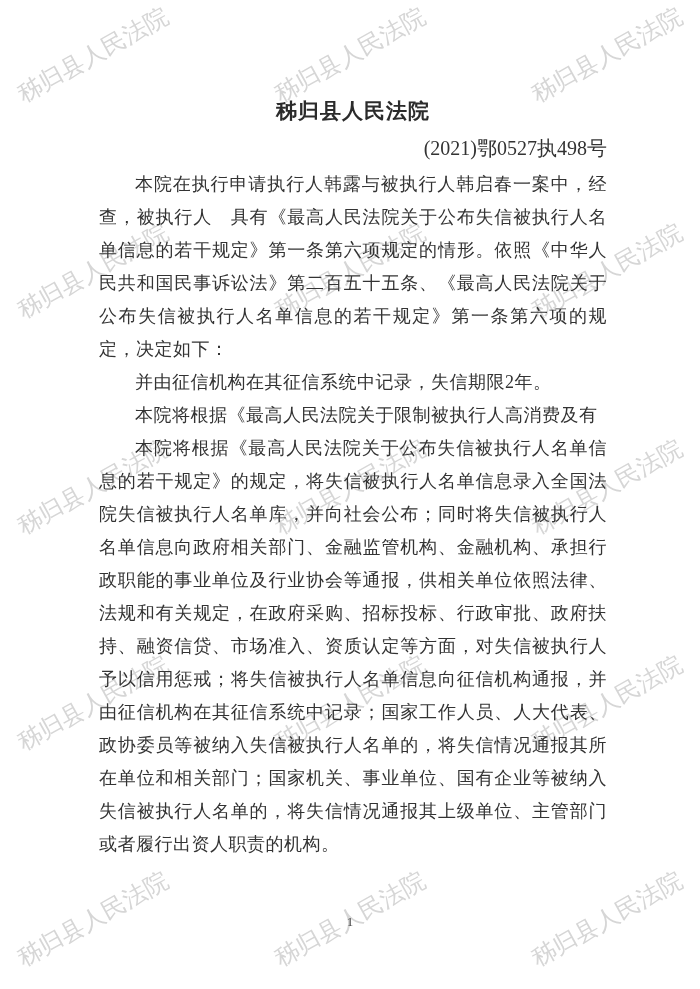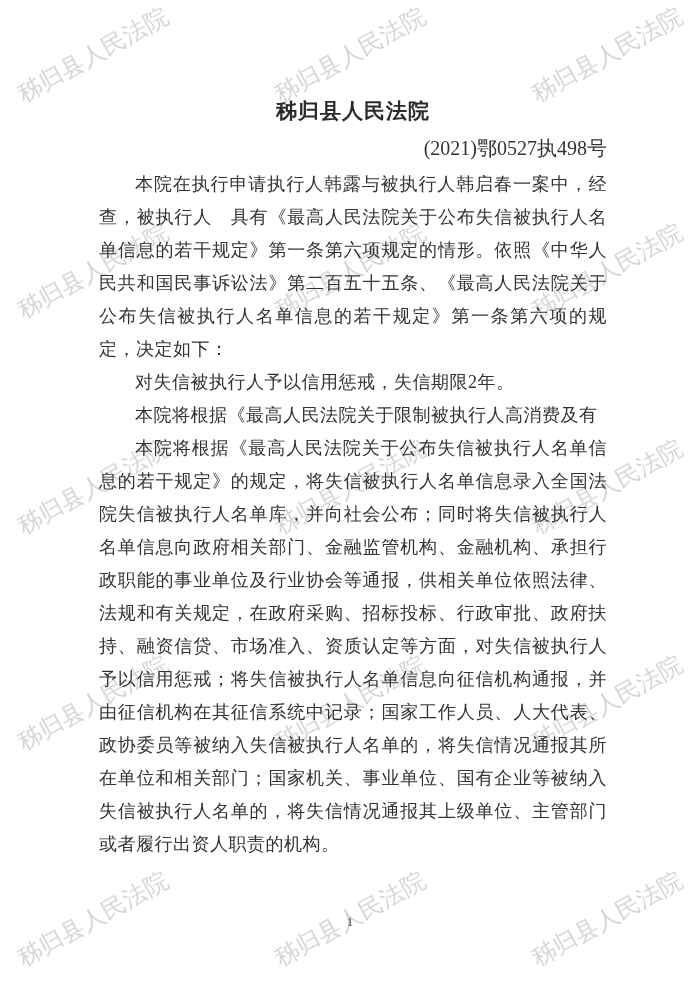--- a/index.html
+++ b/index.html
@@ -97,20 +97,20 @@
       <div class="watermark" style="left: 607px; top: 703px; color: rgb(214, 214, 214);">秭归县人民法院</div>
       <div class="watermark" style="left: 93px; top: 919px; color: rgb(214, 214, 214);">秭归县人民法院</div>
       <div class="watermark" style="left: 350px; top: 919px; color: rgb(214, 214, 214);">秭归县人民法院</div>
       <div class="watermark" style="left: 607px; top: 919px; color: rgb(214, 214, 214);">秭归县人民法院</div>
     </div>
 
   <div class="content">
     <h1 class="court-name">秭归县人民法院</h1>
     <div class="case-number">(2021)鄂0527执498号</div>
     <p class="body-para first">本院在执行申请执行人韩露与被执行人韩启春一案中，经查，被执行人　具有《最高人民法院关于公布失信被执行人名单信息的若干规定》第一条第六项规定的情形。依照《中华人民共和国民事诉讼法》第二百五十五条、《最高人民法院关于公布失信被执行人名单信息的若干规定》第一条第六项的规定，决定如下：</p>
-    <p class="body-para">对失信被执行人予以信用惩戒，失信期限2年。</p>
+    <p class="body-para">并由征信机构在其征信系统中记录，失信期限2年。</p>
     <p class="body-para">本院将根据《最高人民法院关于限制被执行人高消费及有</p>
     <p class="body-para">本院将根据《最高人民法院关于公布失信被执行人名单信息的若干规定》的规定，将失信被执行人名单信息录入全国法院失信被执行人名单库，并向社会公布；同时将失信被执行人名单信息向政府相关部门、金融监管机构、金融机构、承担行政职能的事业单位及行业协会等通报，供相关单位依照法律、法规和有关规定，在政府采购、招标投标、行政审批、政府扶持、融资信贷、市场准入、资质认定等方面，对失信被执行人予以信用惩戒；将失信被执行人名单信息向征信机构通报，并由征信机构在其征信系统中记录；国家工作人员、人大代表、政协委员等被纳入失信被执行人名单的，将失信情况通报其所在单位和相关部门；国家机关、事业单位、国有企业等被纳入失信被执行人名单的，将失信情况通报其上级单位、主管部门或者履行出资人职责的机构。</p>
   </div>
 
   <div class="page-number">1</div>
 
 </div>
 
 </body></html>

